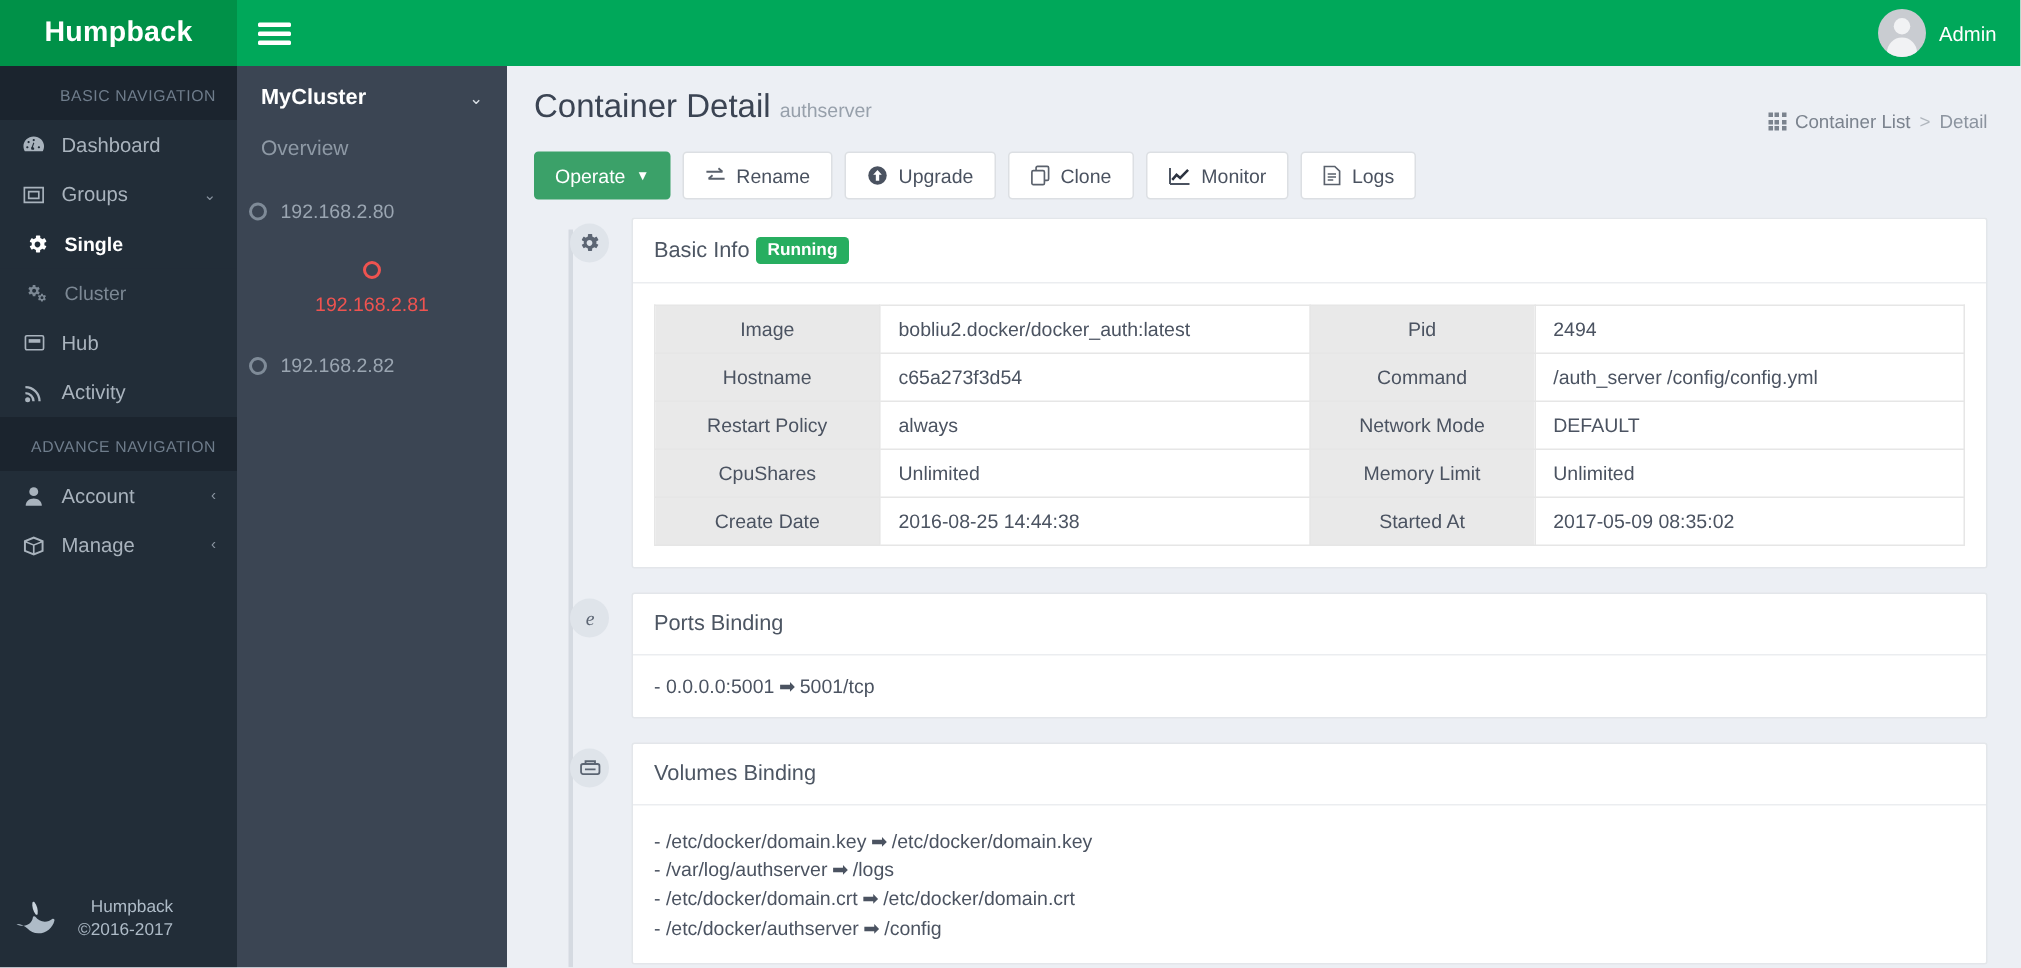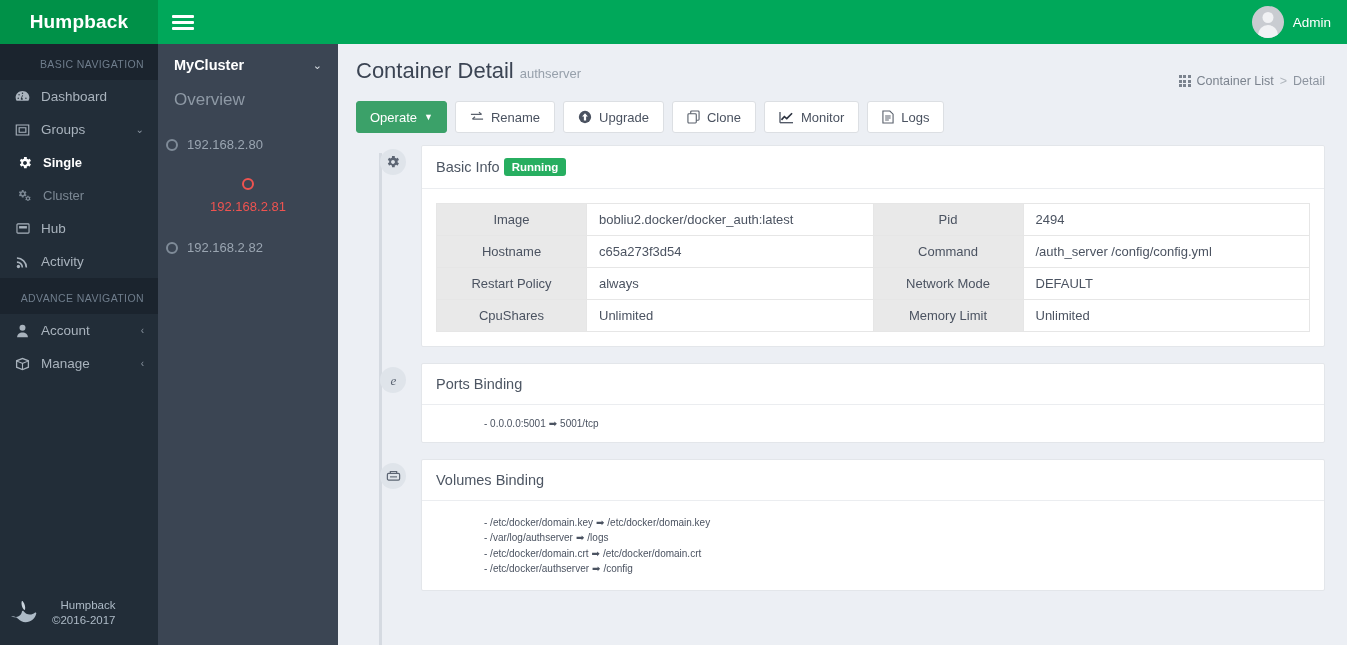--- a/index.html
+++ b/index.html
@@ -76,21 +76,21 @@
   .cluster-panel {
     width: 180px; flex: 0 0 180px; background: #3b4553;
     color: #c3cbd4; padding-top: 0;
   }
   .cluster-head {
     display: flex; align-items: center; justify-content: space-between;
     padding: 13px 16px 12px 16px; color: #fff; font-size: 14.5px; font-weight: bold;
     cursor: pointer;
   }
   .cluster-head .chev { font-size: 11px; color: #d7dde3; font-weight: normal; }
-  .cluster-sub { padding: 5px 16px 8px 16px; color: #8e99a5; font-size: 17px; cursor: pointer; }
+  .cluster-sub { padding: 5px 16px 8px 16px; color: #8e99a5; font-size: 14px; cursor: pointer; }
   .node {
     display: flex; align-items: center; gap: 9px;
     padding: 7px 8px; font-size: 13px; color: #9aa5b1; cursor: pointer; margin-top: 12px;
   }
   .node .ring {
     width: 12px; height: 12px; border-radius: 50%;
     border: 2px solid #7f8b98; flex: 0 0 12px;
   }
   .node.active { color: #ef5350; font-weight: normal; flex-direction: column; }
   .node.active .ring { border-color: #ef5350; }
@@ -154,21 +154,21 @@
   
   table.info { width: 100%; border-collapse: collapse; table-layout: fixed; }
   table.info td {
     border: 1px solid #e6e6e6; font-size: 13px; color: #4b5361;
     padding: 8px 12px; height: 32px;
   }
   table.info td.lbl { background: #e9e9e9; text-align: center; width: 150px; color: #4b5361; }
   table.info td.val { background: #fff; }
 
   
-  .bind-line { font-size: 10px; color: #4b5361; line-height: 1.32; padding: 1px 0; margin-left: 48px; }
+  .bind-line { font-size: 13px; color: #4b5361; line-height: 1.32; padding: 1px 0; }
   .arrow { color: #4b5361; padding: 0 3px; }
 </style>
 </head>
 <body>
 
 <div class="topbar">
   <div class="brand">Humpback</div>
   <div class="topbar-main">
     <div class="hamburger">
       <span></span>
@@ -415,20 +415,26 @@
                   <td class="val">always</td>
                   <td class="lbl">Network Mode</td>
                   <td class="val">DEFAULT</td>
                 </tr>
                 <tr>
                   <td class="lbl">CpuShares</td>
                   <td class="val">Unlimited</td>
                   <td class="lbl">Memory Limit</td>
                   <td class="val">Unlimited</td>
                 </tr>
+                <tr>
+                  <td class="lbl">Create Date</td>
+                  <td class="val">2016-08-25 14:44:38</td>
+                  <td class="lbl">Started At</td>
+                  <td class="val">2017-05-09 08:35:02</td>
+                </tr>
               </tbody>
             </table>
           </div>
         </div>
       </div>
 
       <div class="tl-row">
         <div class="tl-badge">
           <svg width="15" height="15" viewBox="0 0 16 16">
               <text x="8" y="12.5" font-family="Liberation Serif, serif" font-size="14" font-style="italic" text-anchor="middle" fill="currentColor">e</text>

